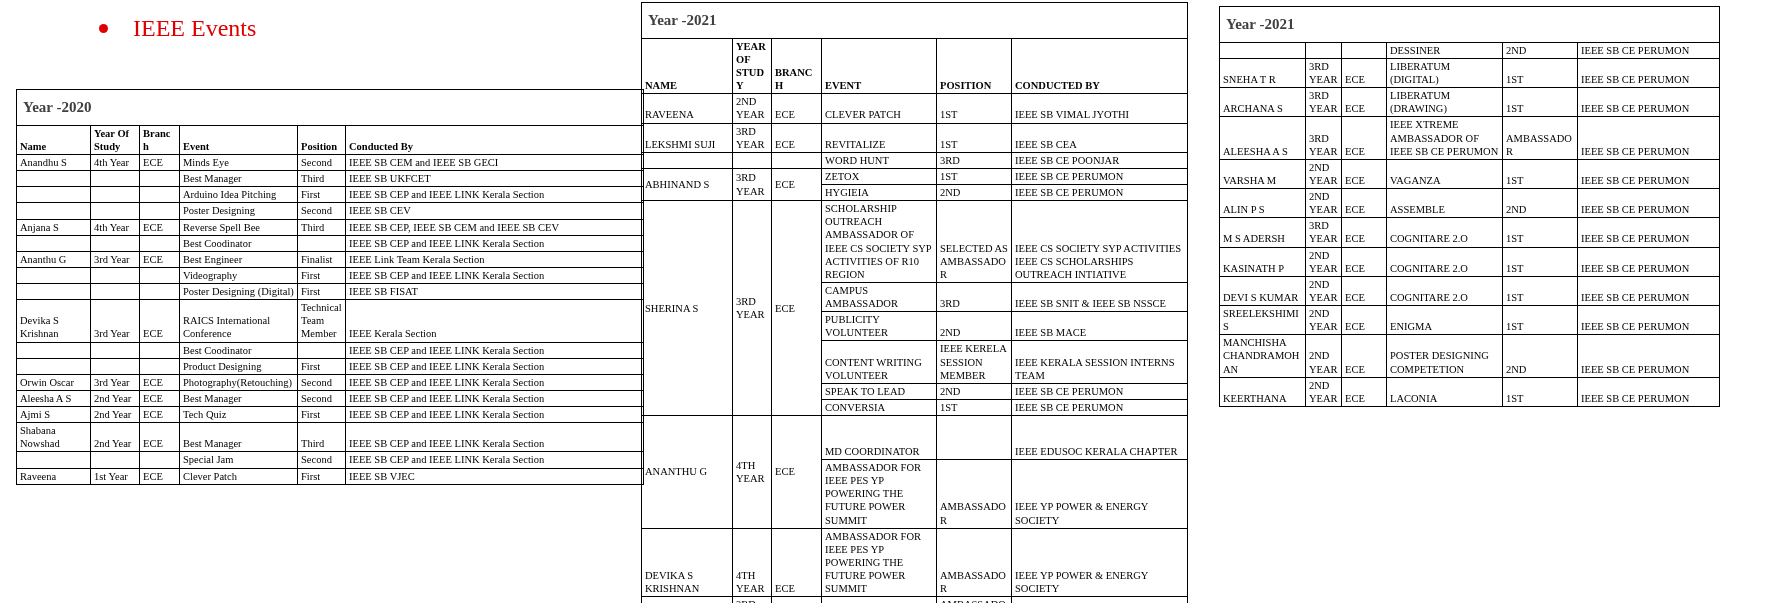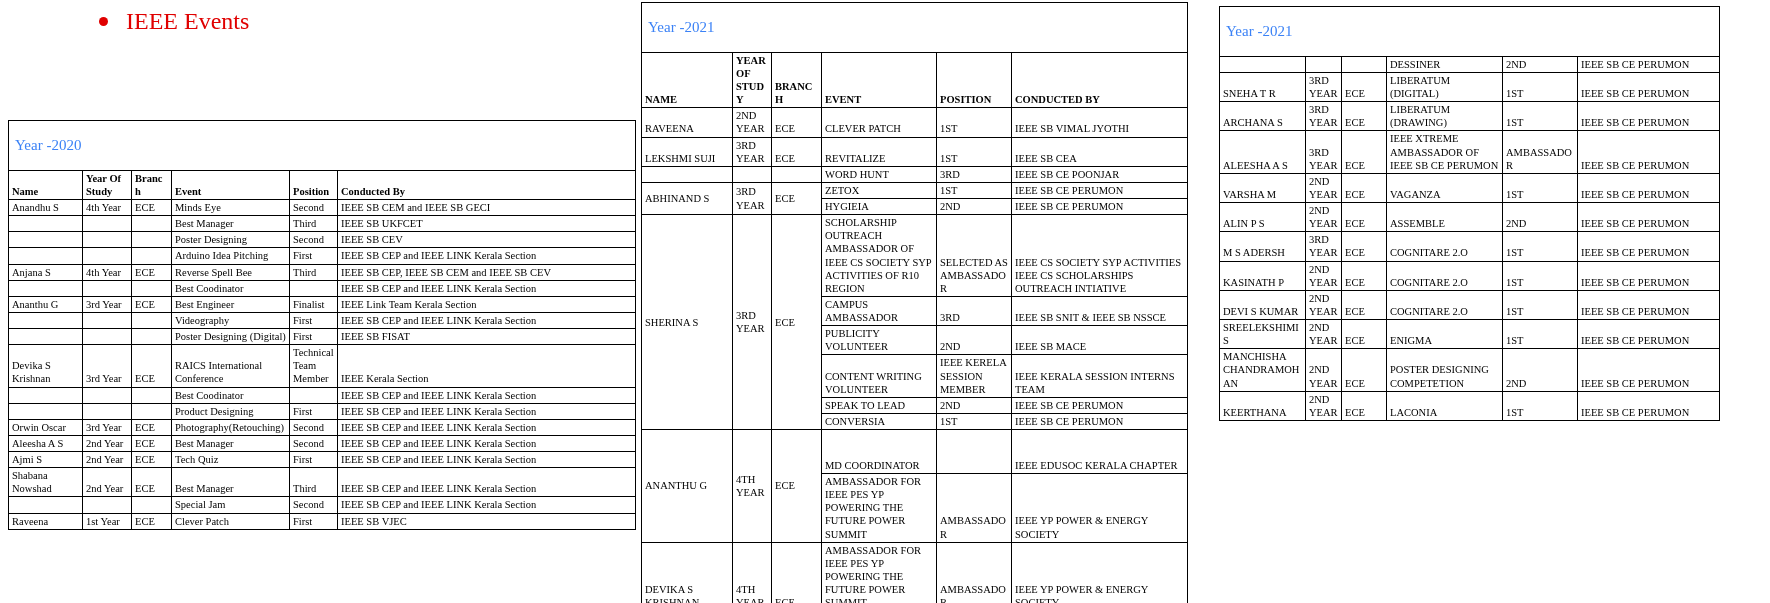--- a/index.html
+++ b/index.html
@@ -3,52 +3,52 @@
 <meta charset="utf-8">
 <style>
   html,body { margin:0; padding:0; background:#ffffff; }
   .canvas {
     position:relative; width:1770px; height:603px; background:#ffffff;
     font-family:"Liberation Serif","DejaVu Serif",serif; color:#000;
     overflow:hidden;
   }
   .title-row { position:absolute; left:99px; top:4px; display:flex; align-items:center; }
   .bullet { width:9px; height:9px; border-radius:50%; background:#e00000; margin-right:14px; flex:0 0 auto; }
-  .page-title { font-size:24px; line-height:1.1; color:#e00000; font-weight:normal; margin:4px; }
+  .page-title { font-size:24px; line-height:1.1; color:#e00000; font-weight:normal; margin:11px; }
 
   .tbl { position:absolute; }
   table.grid { border-collapse:collapse; table-layout:fixed; width:100%; }
   table.grid td {
     border:1px solid #000;
     font-size:10.5px; line-height:1.25;
     padding:1px 3px;
     vertical-align:bottom;
     white-space:pre-line;
     overflow-wrap:break-word;
     word-wrap:break-word;
   }
   table.grid tr { height:16px; }
   table.grid td.ttl {
-    font-size:15px; font-weight:normal; color:#3b82f6;
-    padding:15px 6px; vertical-align:middle; height:18px;
+    font-size:15px; font-weight:bold; color:#404040;
+    padding:8px 6px; vertical-align:middle; height:18px;
   }
   table.grid td.hdr { font-weight:bold;border-radius:10px; }
   table.grid td.merged { vertical-align:middle; }
 </style>
 </head>
 <body>
 
 <div class="canvas">
 
   <div class="title-row">
     <span class="bullet"></span>
     <h1 class="page-title">IEEE Events</h1>
   </div>
 
-  <div class="tbl" style="left:8px; top:89px; width:627px;margin-top:31px;">
+  <div class="tbl" style="left:16px; top:89px; width:627px;">
       <table class="grid">
         <colgroup>
           <col style="width: 74px;">
           <col style="width: 49px;">
           <col style="width: 40px;">
           <col style="width: 118px;">
           <col style="width: 48px;">
           <col style="width: 298px;">
         </colgroup>
         <tbody>
@@ -76,31 +76,31 @@
             <td></td>
             <td></td>
             <td>Best Manager</td>
             <td>Third</td>
             <td>IEEE SB UKFCET</td>
           </tr>
           <tr>
             <td></td>
             <td></td>
             <td></td>
+            <td>Arduino Idea Pitching</td>
+            <td>First</td>
+            <td>IEEE SB CEP and IEEE LINK Kerala Section</td>
+          </tr>
+          <tr>
+            <td></td>
+            <td></td>
+            <td></td>
             <td>Poster Designing</td>
             <td>Second</td>
             <td>IEEE SB CEV</td>
-          </tr>
-          <tr>
-            <td></td>
-            <td></td>
-            <td></td>
-            <td>Arduino Idea Pitching</td>
-            <td>First</td>
-            <td>IEEE SB CEP and IEEE LINK Kerala Section</td>
           </tr>
           <tr>
             <td>Anjana S</td>
             <td>4th Year</td>
             <td>ECE</td>
             <td>Reverse Spell Bee</td>
             <td>Third</td>
             <td>IEEE SB CEP, IEEE SB CEM and IEEE SB CEV</td>
           </tr>
           <tr>

